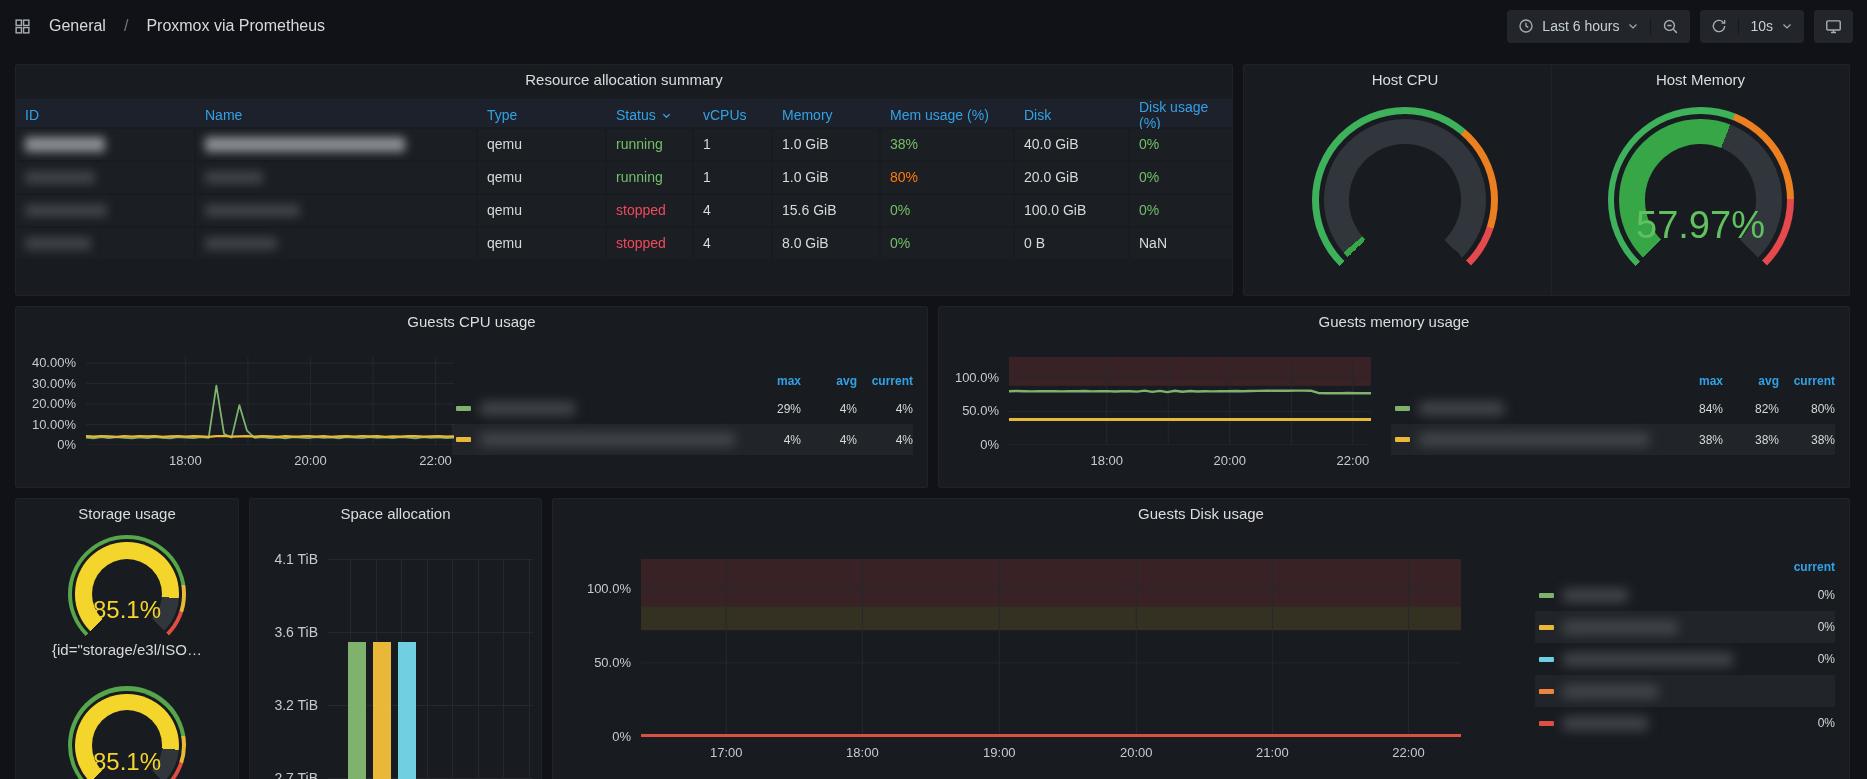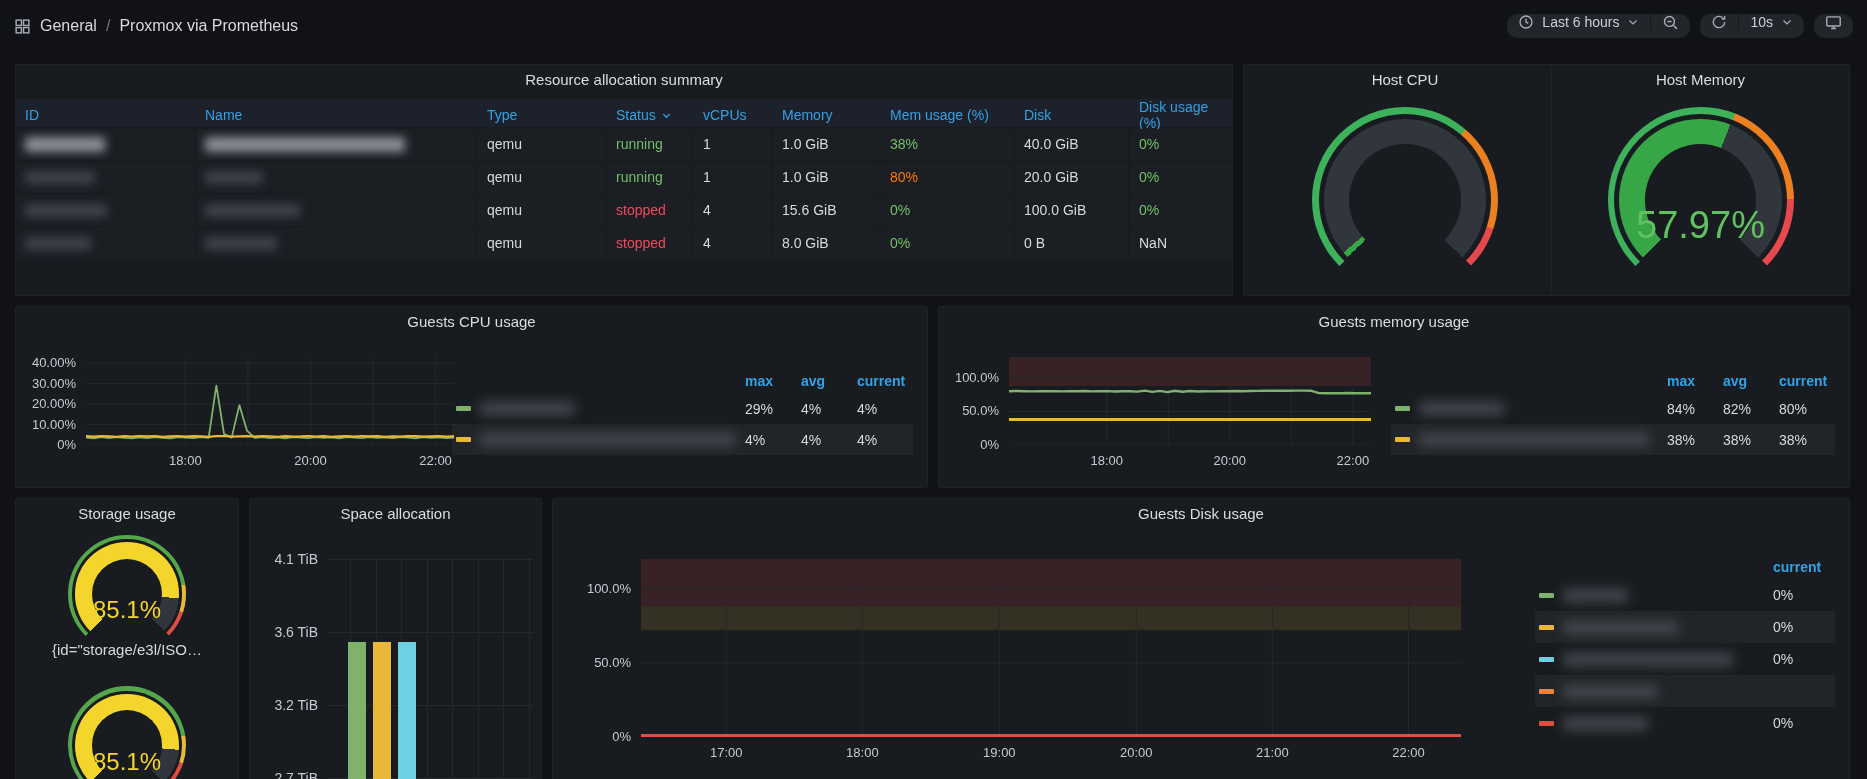--- a/index.html
+++ b/index.html
@@ -3,24 +3,24 @@
 <meta charset="utf-8">
 <style>
   html,body{margin:0;padding:0;}
   body{
     width:1867px;height:779px;overflow:hidden;position:relative;
     background:#111217;color:#d8d9da;
     font-family:"Liberation Sans", sans-serif;
   }
   
   .topnav{position:absolute;left:0;top:0;width:100%;height:52px;display:flex;align-items:center;justify-content:space-between;padding:0 14px;box-sizing:border-box;}
-  .nav-left{display:flex;align-items:center;gap:9px;font-size:16px;font-weight:500;color:#d8d9da;}
+  .nav-left{display:flex;align-items:center;gap:18px;font-size:16px;font-weight:500;color:#d8d9da;}
   .crumb-sep{color:#73757a;font-weight:400;}
   .nav-right{display:flex;align-items:center;gap:10px;}
-  .navgroup{display:flex;align-items:flex-start;background:#22262b;border-radius:10px;height:24px;}
+  .navgroup{display:flex;align-items:center;background:#22262b;border-radius:4px;height:33px;}
   .navbtn{display:flex;align-items:center;gap:8px;padding:0 11px;font-size:14px;font-weight:500;color:#c7d0d9;cursor:pointer;}
   .navbtn + .navbtn{border-left:1px solid #17191d;}
   .icon{display:inline-flex;align-items:center;justify-content:center;color:#a5adb6;}
   .icon svg{display:block;}
   
   .panel{position:absolute;background:#181b1f;border:1px solid #202226;border-radius:2px;box-sizing:border-box;overflow:hidden;}
   .ptitle{position:absolute;top:6px;left:0;width:100%;margin:0;text-align:center;font-size:15px;font-weight:500;color:#dcdde0;cursor:pointer;}
   #panel-table  {left:15px;  top:64px; width:1218px;height:232px;}
   #panel-hostcpu{left:1243px;top:64px; width:324px; height:232px;}
   #panel-hostmem{left:1551px;top:64px; width:299px; height:232px;}
@@ -49,21 +49,21 @@
   .ylab,.xlab{position:absolute;font-size:13px;color:#c7cbd1;}
   .ylab{text-align:right;}
   .xlab{transform:translateX(-50%);}
   
   .legend{position:absolute;}
   .lg-row{display:flex;align-items:center;}
   .lg-row.stripe{background:rgba(255,255,255,0.045);}
   .lg-marker{width:15px;height:5px;border-radius:1px;margin:0 9px 0 4px;flex:none;cursor:pointer;}
   .lg-name{flex:none;display:flex;align-items:center;}
   .lg-name .redact{margin-top:0;filter:blur(6px);background:#45494f;}
-  .lg-stat{flex:none;font-size:14px;color:#d8d9da;}
+  .lg-stat{flex:none;text-align:right;font-size:12px;color:#d8d9da;}
   .lg-head{display:flex;align-items:center;}
   .lg-head .lg-stat{color:#33a2e5;font-weight:600;}
   
   .bar{position:absolute;}
   .gridline{position:absolute;background:#26282e;}
 </style>
 </head>
 <body>
 
 <header class="topnav">

